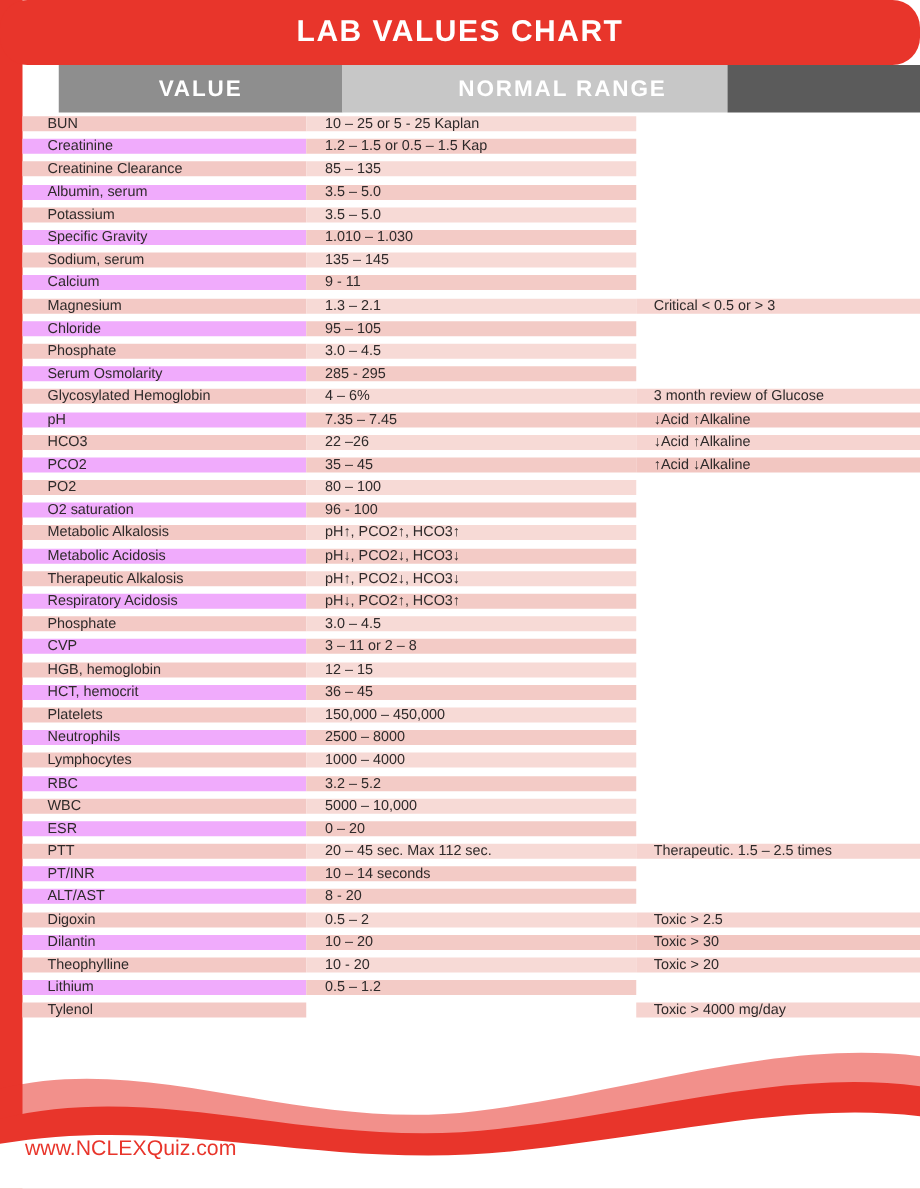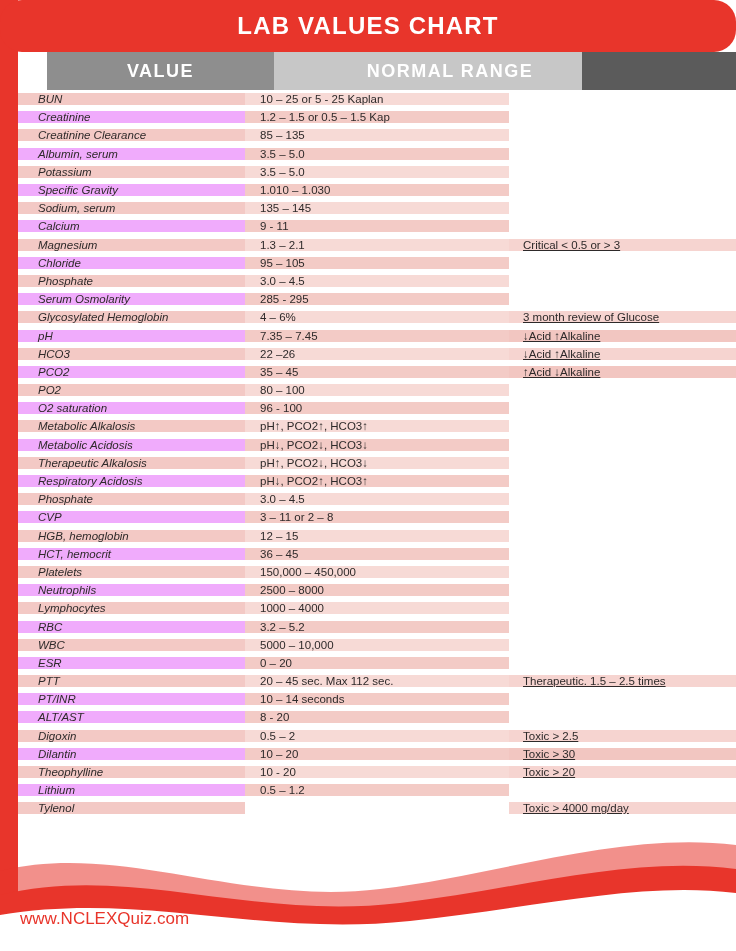--- a/index.html
+++ b/index.html
@@ -105,36 +105,34 @@
     align-items: center;
     font-size: 11.5px;
     color: #2e2a2a;
   }
   .row .c-value {
     width: 227px;
     padding-left: 20px;
     box-sizing: border-box;
     white-space: nowrap;
     overflow: hidden;
-    font-style: italic;
   }
   .row .c-range {
     width: 264px;
     padding-left: 15px;
     box-sizing: border-box;
     white-space: nowrap;
     overflow: hidden;
   }
   .row .c-notes {
     flex: 1;
     padding-left: 14px;
     box-sizing: border-box;
     white-space: nowrap;
     overflow: hidden;
-    text-decoration: underline;
   }
 
   
   .row.odd .c-value  { background: #f3c9c5; }
   .row.odd .c-range  { background: #f7dad6; }
   .row.odd .c-notes  { background: #f6d4d0; }
   .row.even .c-value { background: #f0abfc; }
   .row.even .c-range { background: #f3cbc6; }
   .row.even .c-notes { background: #f2c6c1; }
 

